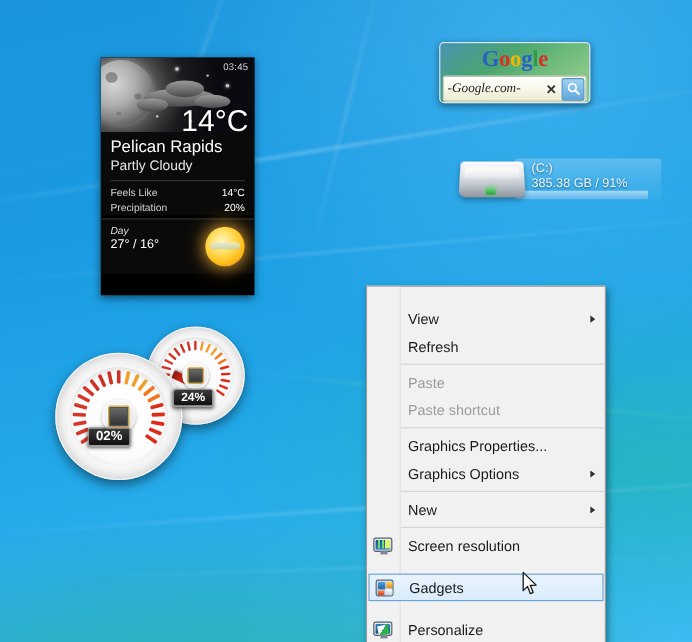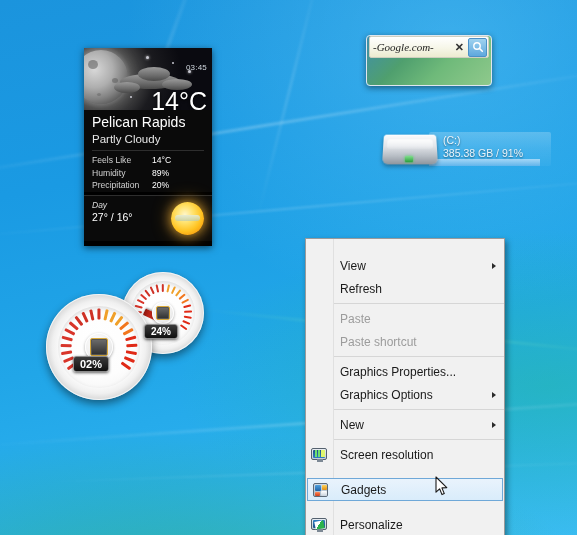--- a/index.html
+++ b/index.html
@@ -76,34 +76,34 @@
   }
   .wx-c1 { left: 36px; top: 26px; width: 60px; height: 15px; }
   .wx-c2 { left: 54px; top: 19px; width: 32px; height: 14px; }
   .wx-c3 { left: 30px; top: 34px; width: 26px; height: 11px; }
   .wx-c4 { left: 78px; top: 31px; width: 30px; height: 11px; }
   .wx-star { position: absolute; width: 2px; height: 2px; border-radius: 50%; background: #e8e8f2; opacity: .85; }
   .wx-star.big { width: 3px; height: 3px; box-shadow: 0 0 3px #fff; }
 
   .wx-time {
     position: absolute; right: 5px; top: 3px;
-    font-size: 8px; color: #cfd6dd; letter-spacing: .2px; margin-top: 12px;
+    font-size: 8px; color: #cfd6dd; letter-spacing: .2px;
   }
   .wx-temp {
     position: absolute; right: 5px; bottom: -4px;
     font-size: 25px; font-weight: 300; color: #fff;
     text-shadow: 0 1px 3px rgba(0,0,0,0.9);
     line-height: 1;
   }
   .wx-body { padding: 4px 8px 0 8px; background: #0a0a0a; }
   .wx-city { font-size: 14px; font-weight: 400; color: #fff; line-height: 1.25; }
   .wx-cond { font-size: 11.5px; color: #e6e6e6; line-height: 1.3; margin-bottom: 4px; }
   .wx-sep { height: 1px; background: #2e2e2e; margin: 2px 0 3px 0; }
   .wx-rows { font-size: 8.6px; color: #d2d2d2; }
-  .wx-row { display: flex; line-height: 1.45; }
+  .wx-row { display: flex; line-height: 1.45; justify-content: space-between; }
   .wx-row .k { width: 60px; }
   .wx-row .v { color: #ffffff; }
   .wx-forecast {
     position: relative;
     margin-top: 3px; padding: 4px 8px 6px 8px;
     border-top: 1px solid #2e2e2e;
     background: #0a0a0a; height: 46px; box-sizing: border-box;
   }
   .wx-today { font-size: 11.5px; color: #e8d77a; line-height: 1.15; }
   .wx-day { font-size: 8.5px; font-style: italic; color: #dcdcdc; line-height: 1.3; }
@@ -364,37 +364,36 @@
     <div class="wx-body">
       <div class="wx-city">Pelican Rapids</div>
       <div class="wx-cond">Partly Cloudy</div>
       <div class="wx-sep"></div>
       <div class="wx-rows">
         <div class="wx-row">
           <span class="k">Feels Like</span>
           <span class="v">14°C</span>
         </div>
         <div class="wx-row">
-          <span class="k">Humidity</span>
-          <span class="v">89%</span>
-        </div>
-        <div class="wx-row">
           <span class="k">Precipitation</span>
           <span class="v">20%</span>
         </div>
       </div>
     </div>
     <div class="wx-forecast">
       <div class="wx-day">Day</div>
       <div class="wx-hilo">27° /  16°</div>
       <div class="wx-sun"></div>
     </div>
   </div>
 
   <div id="google-gadget">
+    <div class="g-logo-wrap">
+      <span class="g-logo"><span class="b">G</span><span class="r">o</span><span class="y">o</span><span class="b">g</span><span class="g">l</span><span class="r">e</span></span>
+    </div>
     <div class="g-bar">
       <div class="g-input" title="Google.com">-Google.com-</div>
       <div class="g-x">✕</div>
       <div class="g-search">
         <svg width="12" height="12" viewBox="0 0 12 12" aria-hidden="true">
           <circle cx="5" cy="5" r="3.2" fill="none" stroke="#ffffff" stroke-width="1.4"></circle>
           <line x1="7.3" y1="7.3" x2="10.3" y2="10.3" stroke="#ffffff" stroke-width="1.6" stroke-linecap="round"></line>
         </svg>
       </div>
     </div>

